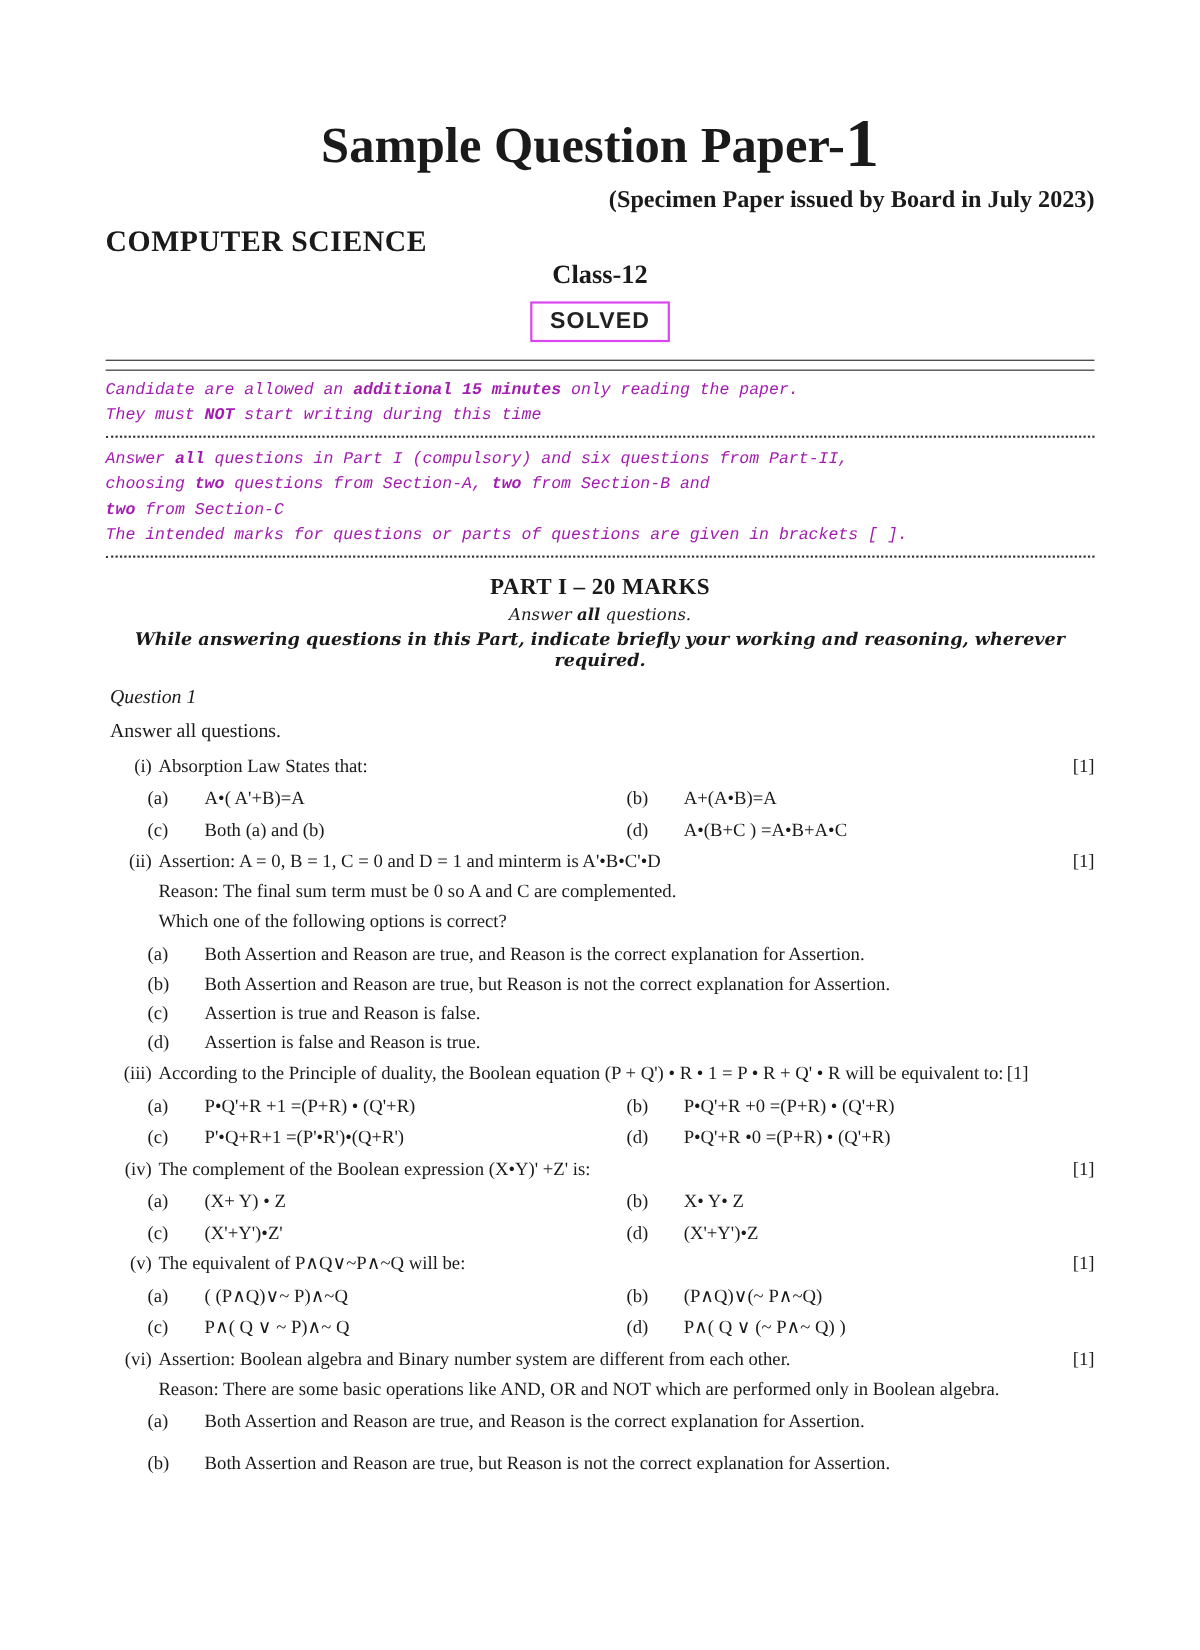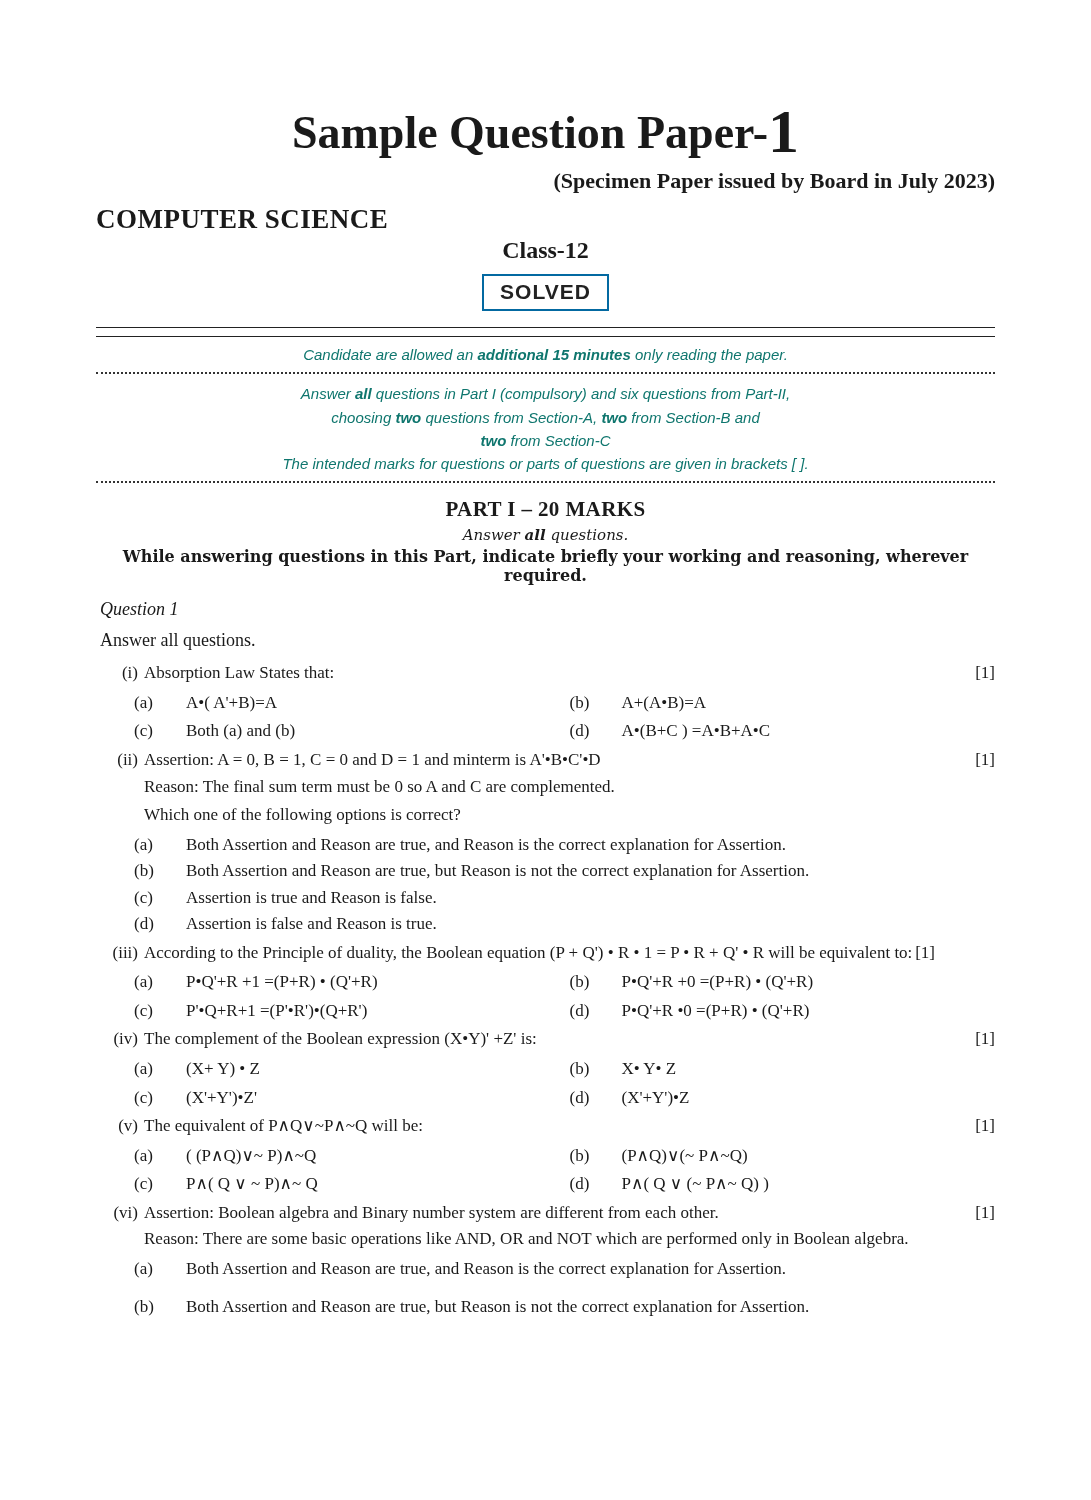--- a/index.html
+++ b/index.html
@@ -57,21 +57,21 @@
     font-weight: bold;
     font-size: 24px;
     margin: 2px 0 10px 0;
   }
   .solved-wrap {
     text-align: center;
     margin: 6px 0 16px 0;
   }
   .solved {
     display: inline-block;
-    border: 2px solid #0369a1;
+    border: 2px solid #d946ef;
     padding: 4px 16px 5px 16px;
     font-family: "Liberation Sans", sans-serif;
     font-weight: bold;
     font-size: 21px;
     letter-spacing: 1px;
     color: #222;
   }
 
   
   .rule-thin {
@@ -86,26 +86,26 @@
     padding: 3px 2px 6px 2px;
   }
   .dotted {
     border: 0;
     border-top: 2px dotted #333;
     margin: 4px 0 8px 0;
   }
 
   
   .instr {
-    text-align: center;
-    font-family: Liberation Sans, sans-serif;
+    text-align: left;
+    font-family: Liberation Mono, monospace;
     font-style: italic;
     font-size: 15px;
     line-height: 1.55;
-    color: #0f766e;
+    color: #a21caf;
   }
   .instr b { font-weight: bold; }
   .instr-block { margin: 6px 0 6px 0; }
 
   
   .part-head {
     text-align: center;
     font-weight: bold;
     font-size: 21px;
     letter-spacing: 0.4px;
@@ -114,20 +114,21 @@
   .part-sub {
     text-align: center;
     font-family: "DejaVu Serif", serif;
     font-style: italic;
     font-size: 15px;
     margin: 0 0 3px 0;
   }
   .part-note {
     text-align: center;
     font-family: "DejaVu Serif", serif;
+    font-style: italic;
     font-weight: bold;
     font-size: 16px;
     margin: 0 0 14px 0;
   }
 
   
   .q-title {
     font-size: 18px;
     margin: 10px 0 10px 4px;
     font-style: italic;
@@ -219,20 +220,23 @@
     <span class="solved">SOLVED</span>
   </div>
 
   <hr class="rule-thin">
   <hr class="rule-thin">
 
   <div class="instr instr-block">
     <div>
       <i>Candidate are allowed an <b>additional 15 minutes</b> only reading the paper.</i>
     </div>
+    <div>
+      <i>They must <b>NOT</b> start writing during this time</i>
+    </div>
   </div>
 
   <hr class="dotted">
 
   <div class="instr instr-block">
     <div><i>Answer <b>all</b> questions in Part I (compulsory) and six questions from Part-II,</i></div>
     <div><i>choosing <b>two</b> questions from Section-A, <b>two</b> from Section-B and</i></div>
     <div><i><b>two</b> from Section-C</i></div>
     <div><i>The intended marks for questions or parts of questions are given in brackets [ ].</i></div>
   </div>

